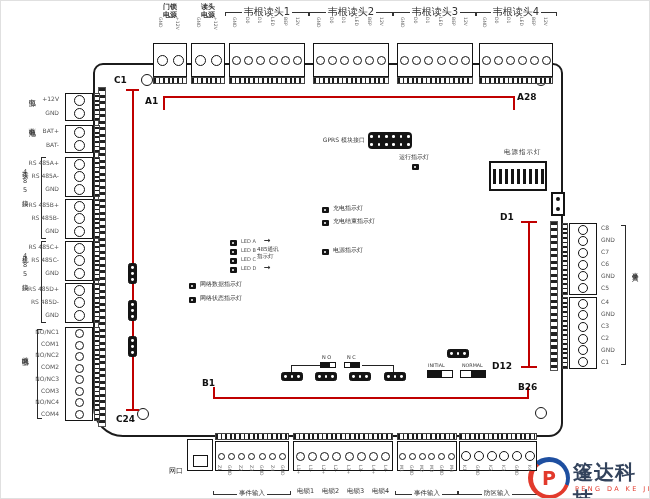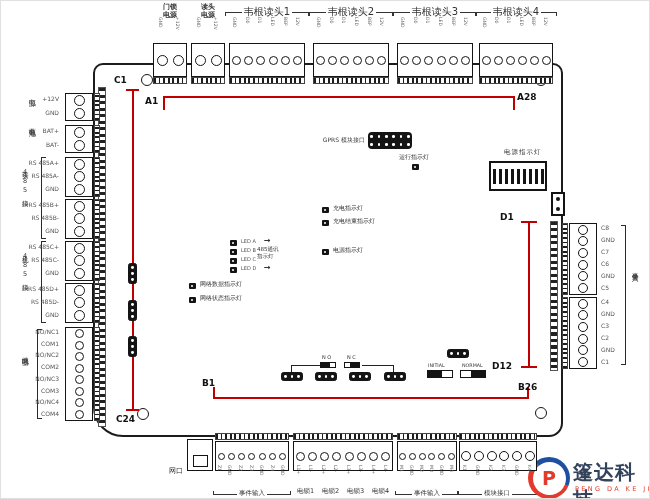--- a/index.html
+++ b/index.html
@@ -221,21 +221,21 @@
       <span class="t">事件输入</span>
       <span class="arm armr"></span>
   </div>
   <div class="blabel" style="left:394px;top:485px;width:64px">
     <span class="arm arml"></span>
       <span class="t">事件输入</span>
       <span class="arm armr"></span>
   </div>
   <div class="blabel" style="left:456px;top:485px;width:80px">
     <span class="arm arml"></span>
-      <span class="t">模块接口</span>
+      <span class="t">防区输入</span>
       <span class="arm armr"></span>
   </div>
 
   <div id="logo-circle">
       <div class="in">P</div>
     </div>
   <div id="logo-cn">篷达科技</div>
   <div id="logo-en">PENG DA KE JI</div>
 
   <div id="gen">

